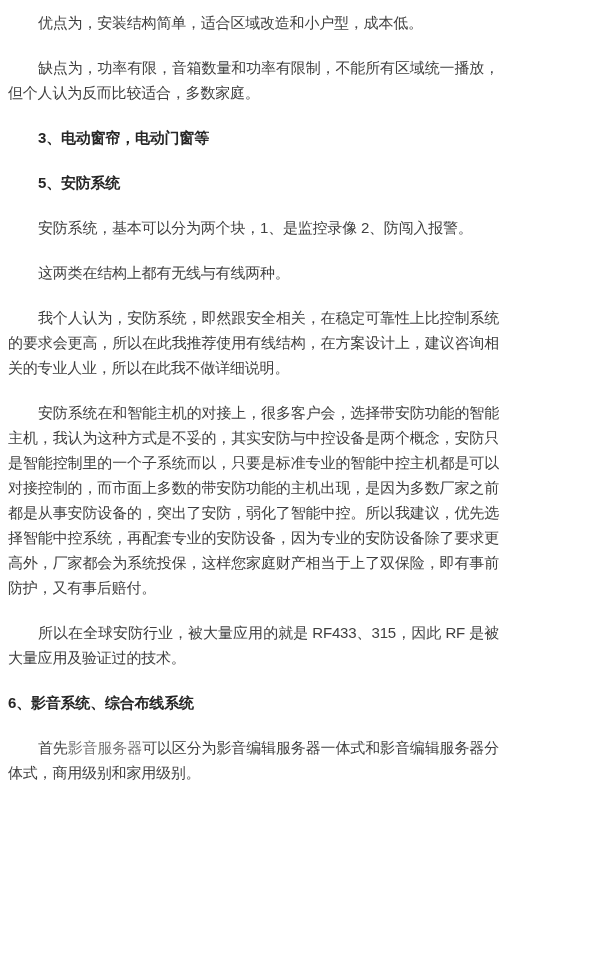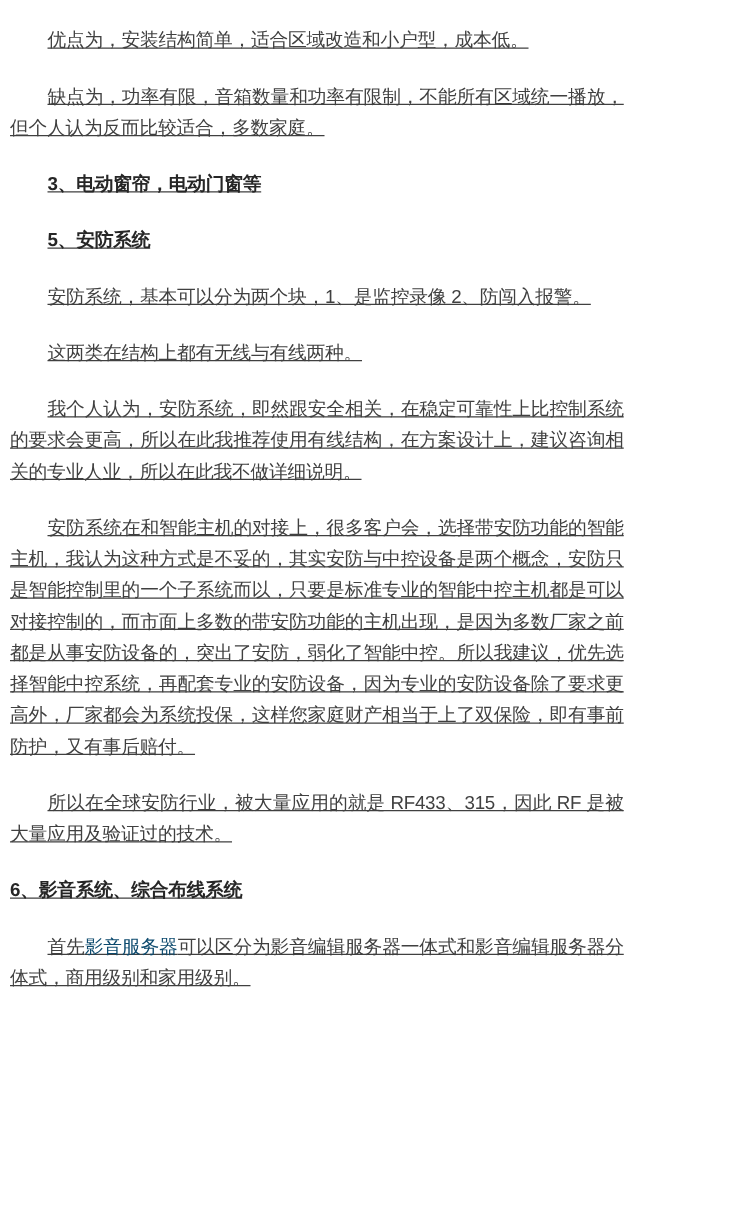--- a/index.html
+++ b/index.html
@@ -10,45 +10,44 @@
   body {
     width: 600px;
     height: 966px;
     overflow: hidden;
     font-family: "Liberation Sans", "DejaVu Sans", sans-serif;
   }
   .article {
     box-sizing: border-box;
     width: 508px;
     height: 966px;
-    padding: 20px 9px 0 8px;
+    padding: 10px 9px 0 8px;
     color: #404040;
     font-size: 15px;
     line-height: 25px;
     letter-spacing: -0.2px;
     text-align: justify;
     overflow: hidden;
-    text-decoration: underline;
   }
   .article p {
     margin: 0 0 20px 0;
     text-indent: 2em;
   }
   .article h3 {
     margin: 0 0 20px 0;
     font-size: 15px;
     line-height: 25px;
     font-weight: bold;
     color: #262626;
   }
   .article h3.indent {
     text-indent: 2em;
   }
   .article a.inline-link {
-    color: #0c4a6e;
+    color: #737373;
     text-decoration: none;
     cursor: pointer;
   }
 </style>
 </head>
 <body>
 
 <div class="article">
 
   <p>优点为，安装结构简单，适合区域改造和小户型，成本低。</p>

